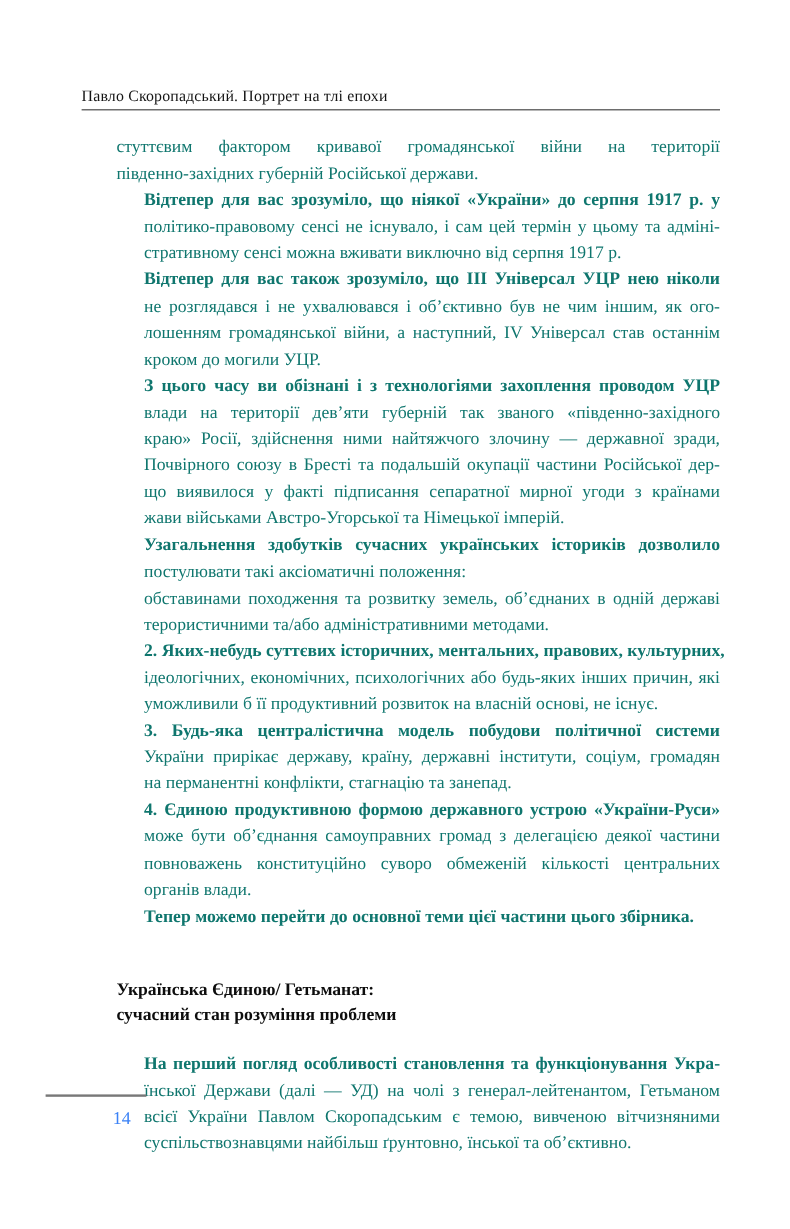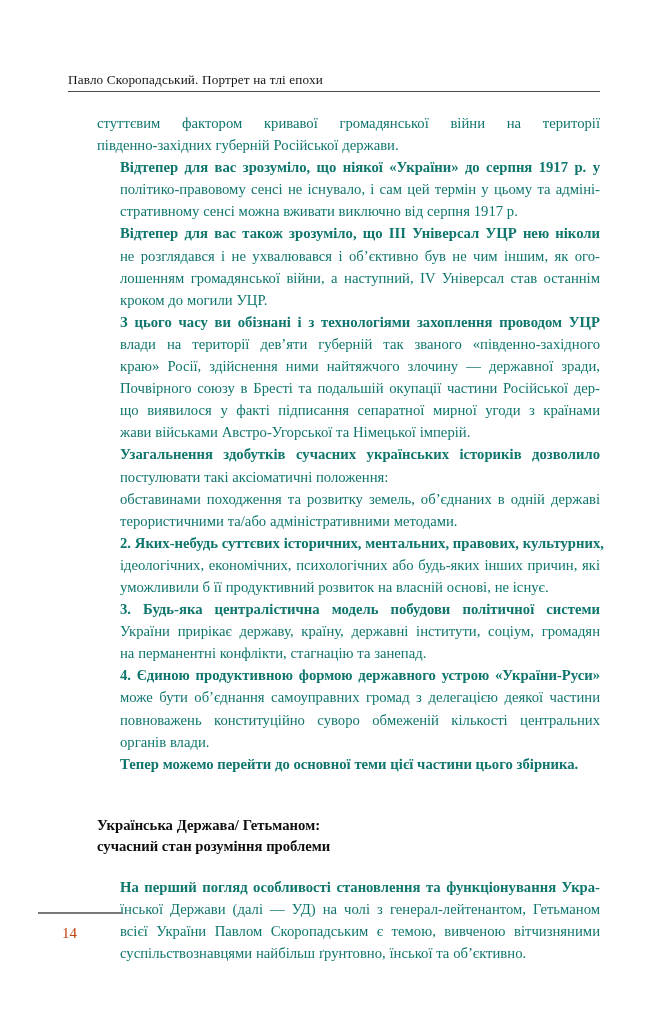--- a/index.html
+++ b/index.html
@@ -114,24 +114,24 @@
     top: 912px;
     width: 200px;
   }
   .footer-rule {
     width: 84px;
     height: 0;
     border-top: 2px solid #787878;
   }
   .folio {
     margin-top: 10px;
-    margin-left: 24px;
+    margin-left: 56px;
     font-size: 15px;
     line-height: 18px;
-    color: #c2410c;
+    color: #3b82f6;
   }
 </style>
 </head>
 <body>
 
 <div class="page">
 
   <div class="running-head">
     <div class="running-head-text">Павло Скоропадський. Портрет на тлі епохи</div>
     <div class="running-head-rule"></div>
@@ -196,21 +196,21 @@
     </p>
 
     <p class="body-par">
       <span class="ln first last">Тепер можемо перейти до основної теми цієї частини цього збірника.</span>
     </p>
 
     <div class="gap-before-heading"></div>
 
     <div class="heading-block">
       <h2 class="section-heading">
-        <span class="hl">Українська Держава/ Гетьманом:</span>
+        <span class="hl">Українська Єдиною/ Гетьманат:</span>
         <span class="hl">сучасний стан розуміння проблеми</span>
       </h2>
     </div>
 
     <p class="body-par">
       <span class="ln first">На перший погляд особливості становлення та функціонування Укра-</span>
       <span class="ln">їнської Держави (далі — УД) на чолі з генерал-лейтенантом, Гетьманом</span>
       <span class="ln">всієї України Павлом Скоропадським є темою, вивченою вітчизняними</span>
       <span class="ln last">суспільствознавцями найбільш ґрунтовно, їнської та об’єктивно.</span>
     </p>

